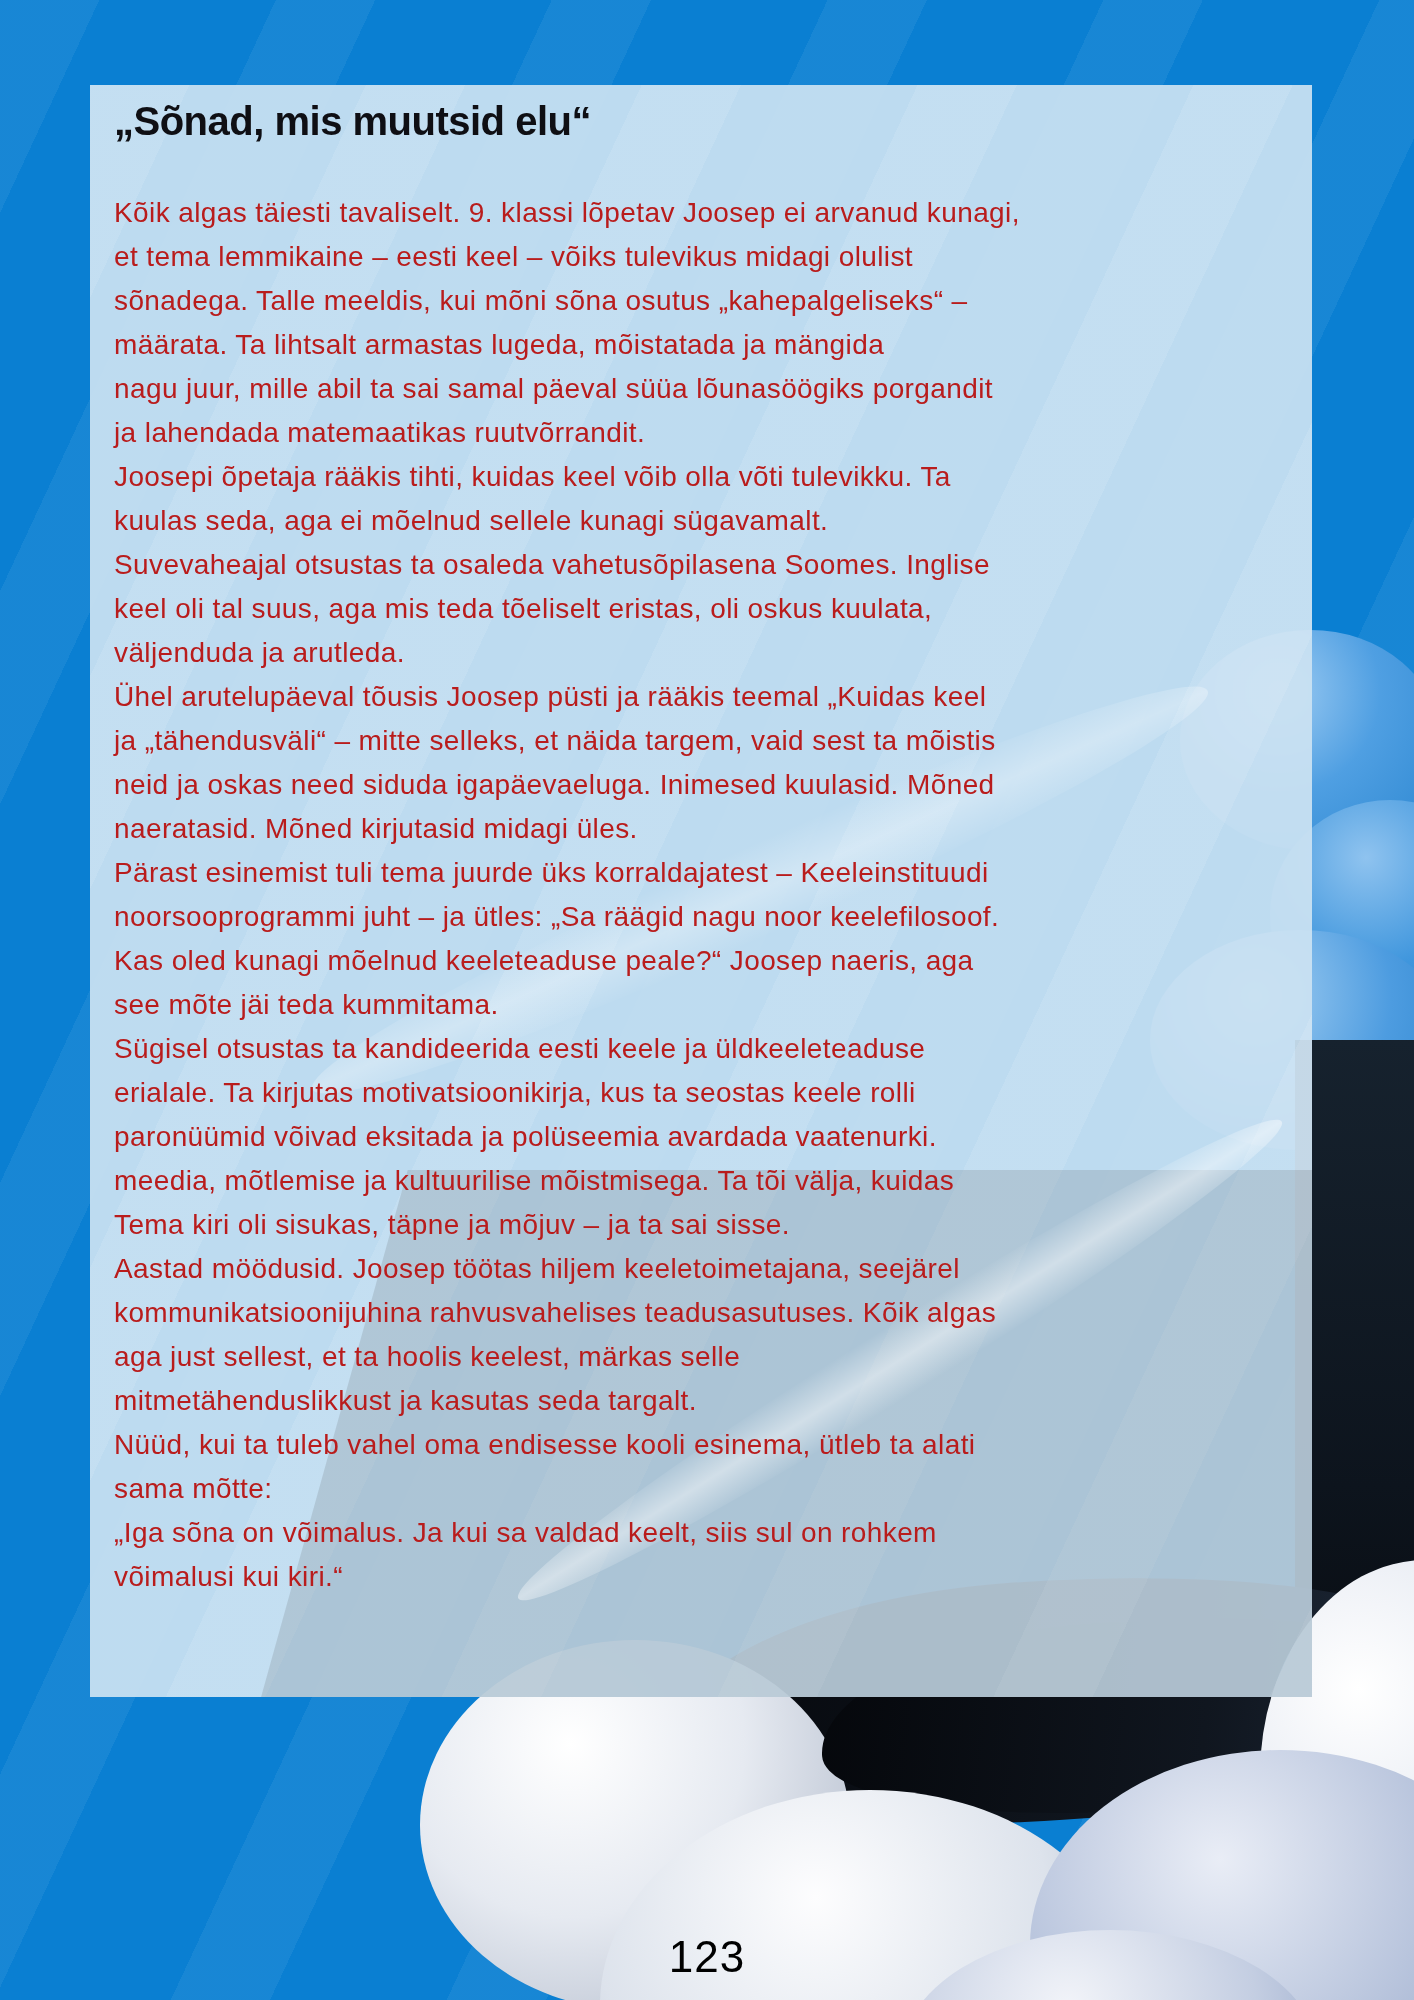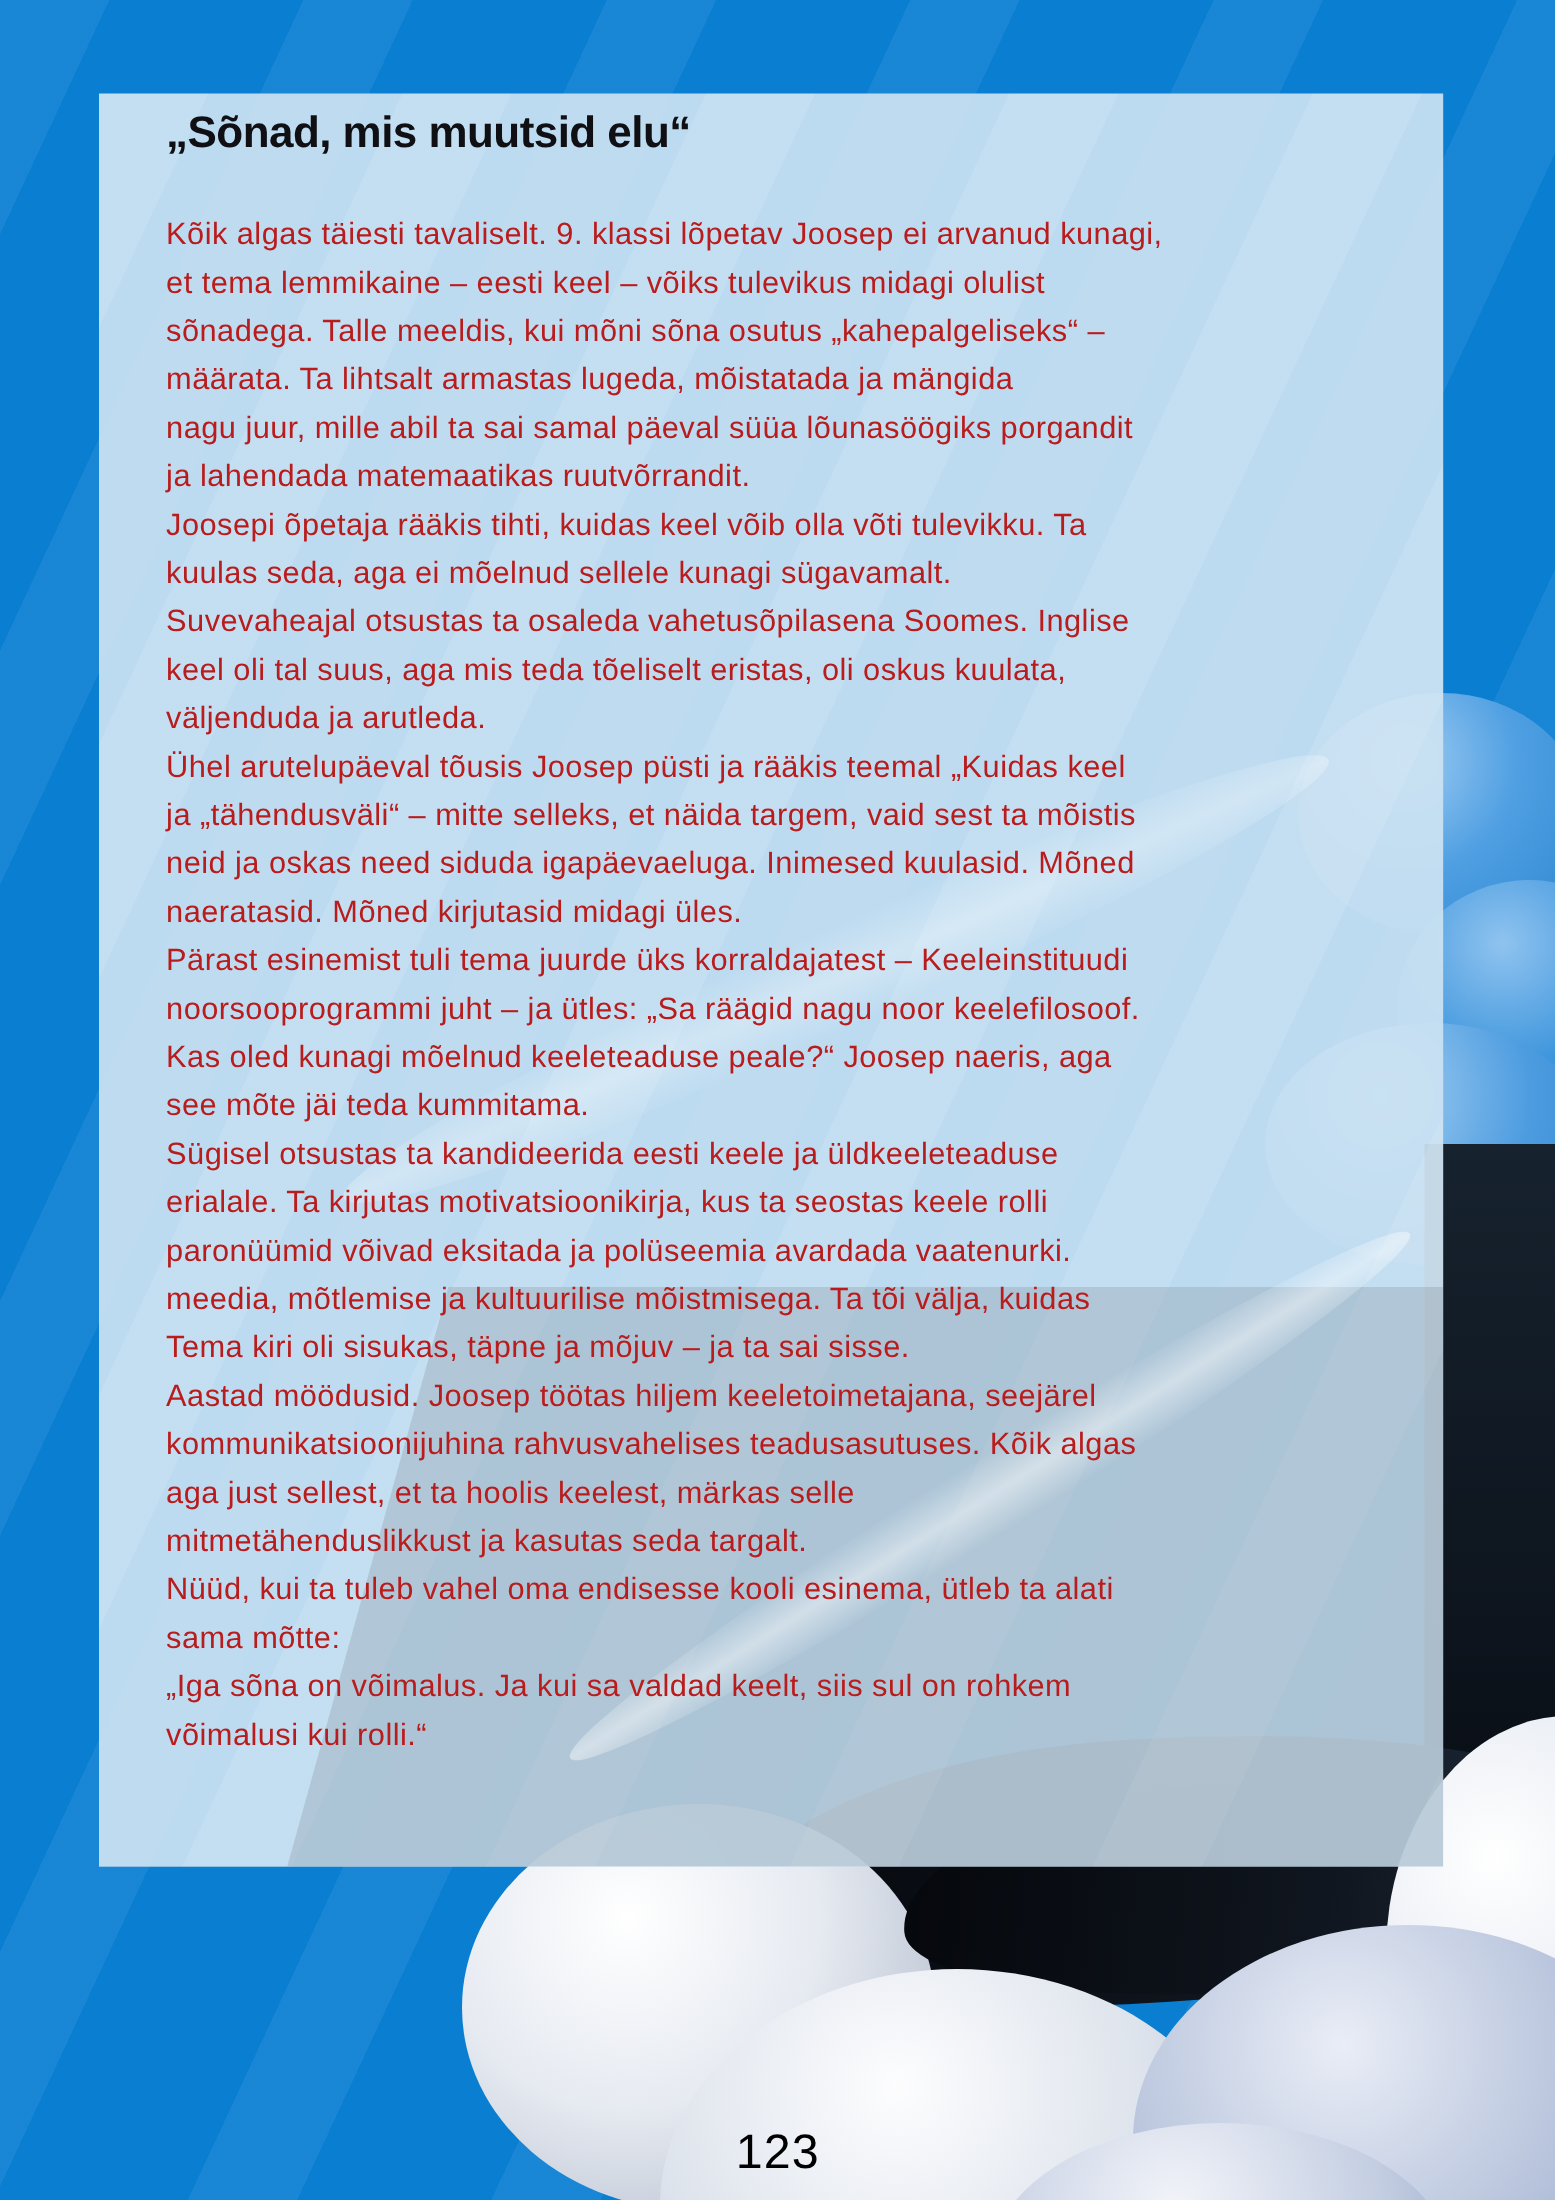--- a/index.html
+++ b/index.html
@@ -76,21 +76,21 @@
     border-radius:50%;
     pointer-events:none;
   }
   .card .card-streak2{
     position:absolute;left:360px;top:1240px;width:900px;height:70px;
     background:linear-gradient(180deg, rgba(255,255,255,0) 0%, rgba(255,255,255,0.45) 50%, rgba(255,255,255,0) 100%);
     transform:rotate(-32deg);
     border-radius:50%;
     pointer-events:none;
   }
-  .card-content{position:relative;z-index:2;margin-left:37px;}
+  .card-content{position:relative;z-index:2;}
   .title{
     margin:0;
     font-size:40px;
     font-weight:800;
     letter-spacing:-0.5px;
     color:#0f0f14;
   }
   .body-text{
     margin-top:47px;
     font-size:28px;
@@ -164,20 +164,20 @@
           <div class="line">paronüümid võivad eksitada ja polüseemia avardada vaatenurki.</div>
           <div class="line">meedia, mõtlemise ja kultuurilise mõistmisega. Ta tõi välja, kuidas</div>
           <div class="line">Tema kiri oli sisukas, täpne ja mõjuv – ja ta sai sisse.</div>
           <div class="line">Aastad möödusid. Joosep töötas hiljem keeletoimetajana, seejärel</div>
           <div class="line">kommunikatsioonijuhina rahvusvahelises teadusasutuses. Kõik algas</div>
           <div class="line">aga just sellest, et ta hoolis keelest, märkas selle</div>
           <div class="line">mitmetähenduslikkust ja kasutas seda targalt.</div>
           <div class="line">Nüüd, kui ta tuleb vahel oma endisesse kooli esinema, ütleb ta alati</div>
           <div class="line">sama mõtte:</div>
           <div class="line">„Iga sõna on võimalus. Ja kui sa valdad keelt, siis sul on rohkem</div>
-          <div class="line">võimalusi kui rolli.“</div>
+          <div class="line">võimalusi kui kiri.“</div>
         </div>
     </div>
   </div>
 
   <div class="page-number">123</div>
 
 </div>
 
 </body></html>

